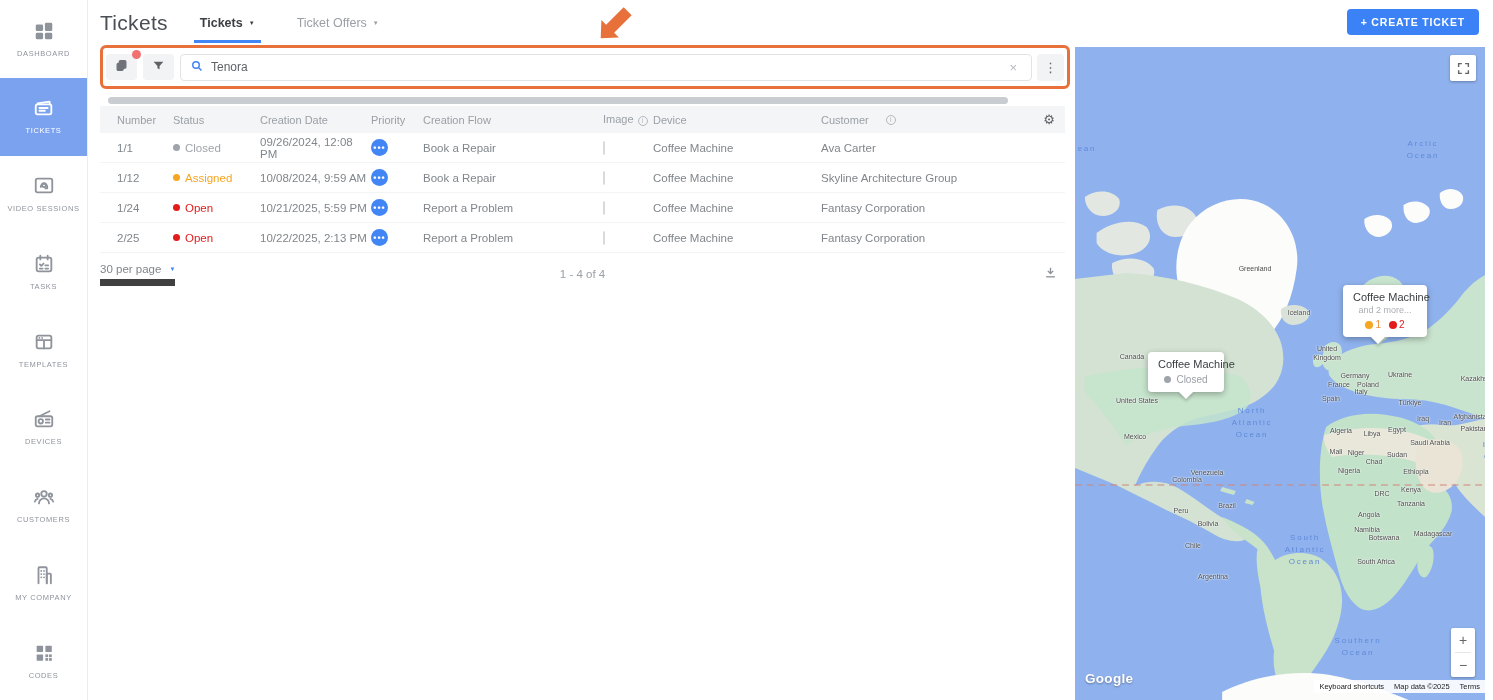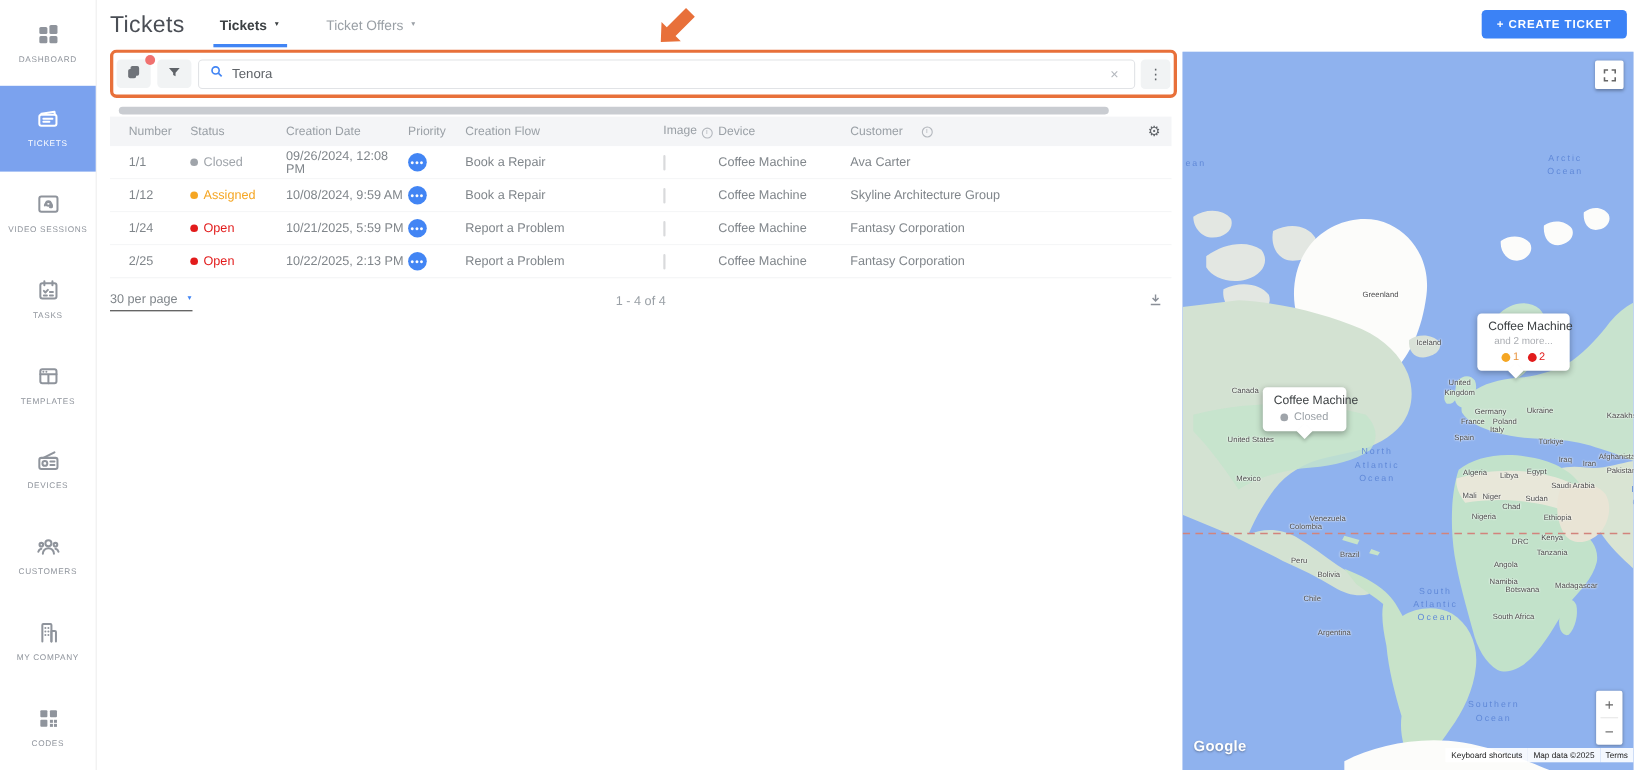--- a/index.html
+++ b/index.html
@@ -49,33 +49,33 @@
   .trow { display:flex; align-items:center; }
   .thead { height:27px; background:#F4F5F7; color:#9aa0a6; font-size:11px; }
   .tbody-row { height:30px; background:#fff; border-bottom:1px solid #f3f4f6; font-size:11.5px; color:#80868b; cursor:pointer; }
   .c-number { width:73px; padding-left:17px; }
   .c-status { width:87px; display:flex; align-items:center; }
   .c-date   { width:111px; }
   .c-pri    { width:52px; }
   .c-flow   { width:180px; }
   .c-img    { width:50px; }
   .c-device { width:120px; }
-  .c-cust   { flex:1; display:flex; align-items:center; gap:13px; }
+  .c-cust   { flex:1; display:flex; align-items:center; gap:13px;margin-left:48px; }
   .c-gear   { width:30px; text-align:right; padding-right:10px; color:#5f6368; font-size:13px; cursor:pointer; }
   .hdr-info { display:inline-flex; width:10px; height:10px; border:1px solid #b4b8be; border-radius:50%; color:#b4b8be; font-size:7px; align-items:center; justify-content:center; margin-left:4px; font-style:normal; }
   .s-dot { width:7px; height:7px; border-radius:50%; background:currentColor; display:inline-block; margin-right:5px; }
   .c-status[data-status="closed"]   { color:#9FA4AA; }
   .c-status[data-status="assigned"] { color:#F5A623; }
   .c-status[data-status="open"]     { color:#E21B1B; }
   .pri-ind { width:17px; height:17px; border-radius:50%; background:#4285F4; color:#fff; display:flex; align-items:center; justify-content:center; font-size:9px; letter-spacing:1px; font-weight:bold; cursor:pointer; }
   .img-thumb { width:26px; height:13px; border-radius:2px; background:linear-gradient(180deg,#c6c9cc 0%,#9a9da1 35%,#55585c 45%,#8d9094 60%,#b9bcc0 100%); border:1px solid #d9dadc; }
 
   
   .pager { width:965px; height:34px; display:flex; align-items:center; position:relative; margin-top:4px; font-size:11.5px; color:#80868b; }
-  .per-page { display:flex; align-items:center; gap:8px; padding-bottom:4px; border-bottom:1px solid #404040; cursor:pointer; }
+  .per-page { display:flex; align-items:center; gap:8px; padding-bottom:4px; border-bottom:7px solid #404040; cursor:pointer; }
   .per-page .caret { color:#4285F4; }
   .range { position:absolute; left:50%; transform:translateX(-50%); color:#9aa0a6; }
   .dl-btn { position:absolute; right:8px; background:none; border:none; cursor:pointer; color:#8a8f98; }
 
   
   .map-panel { width:410px; margin-top:2px; position:relative; overflow:hidden; background:#8FB2EE; }
   .map-svg { position:absolute; inset:0; width:100%; height:100%; }
   .map-label { position:absolute; transform:translate(-50%,-50%); white-space:pre-line; text-align:center; pointer-events:none; }
   .map-label.country { font-size:7px; color:#4c4c4c; text-shadow:0 0 2px #fff,0 0 2px #fff; line-height:1.25; }
   .map-label.ocean { font-size:8px; color:#6089D8; letter-spacing:1.8px; line-height:1.5; }

